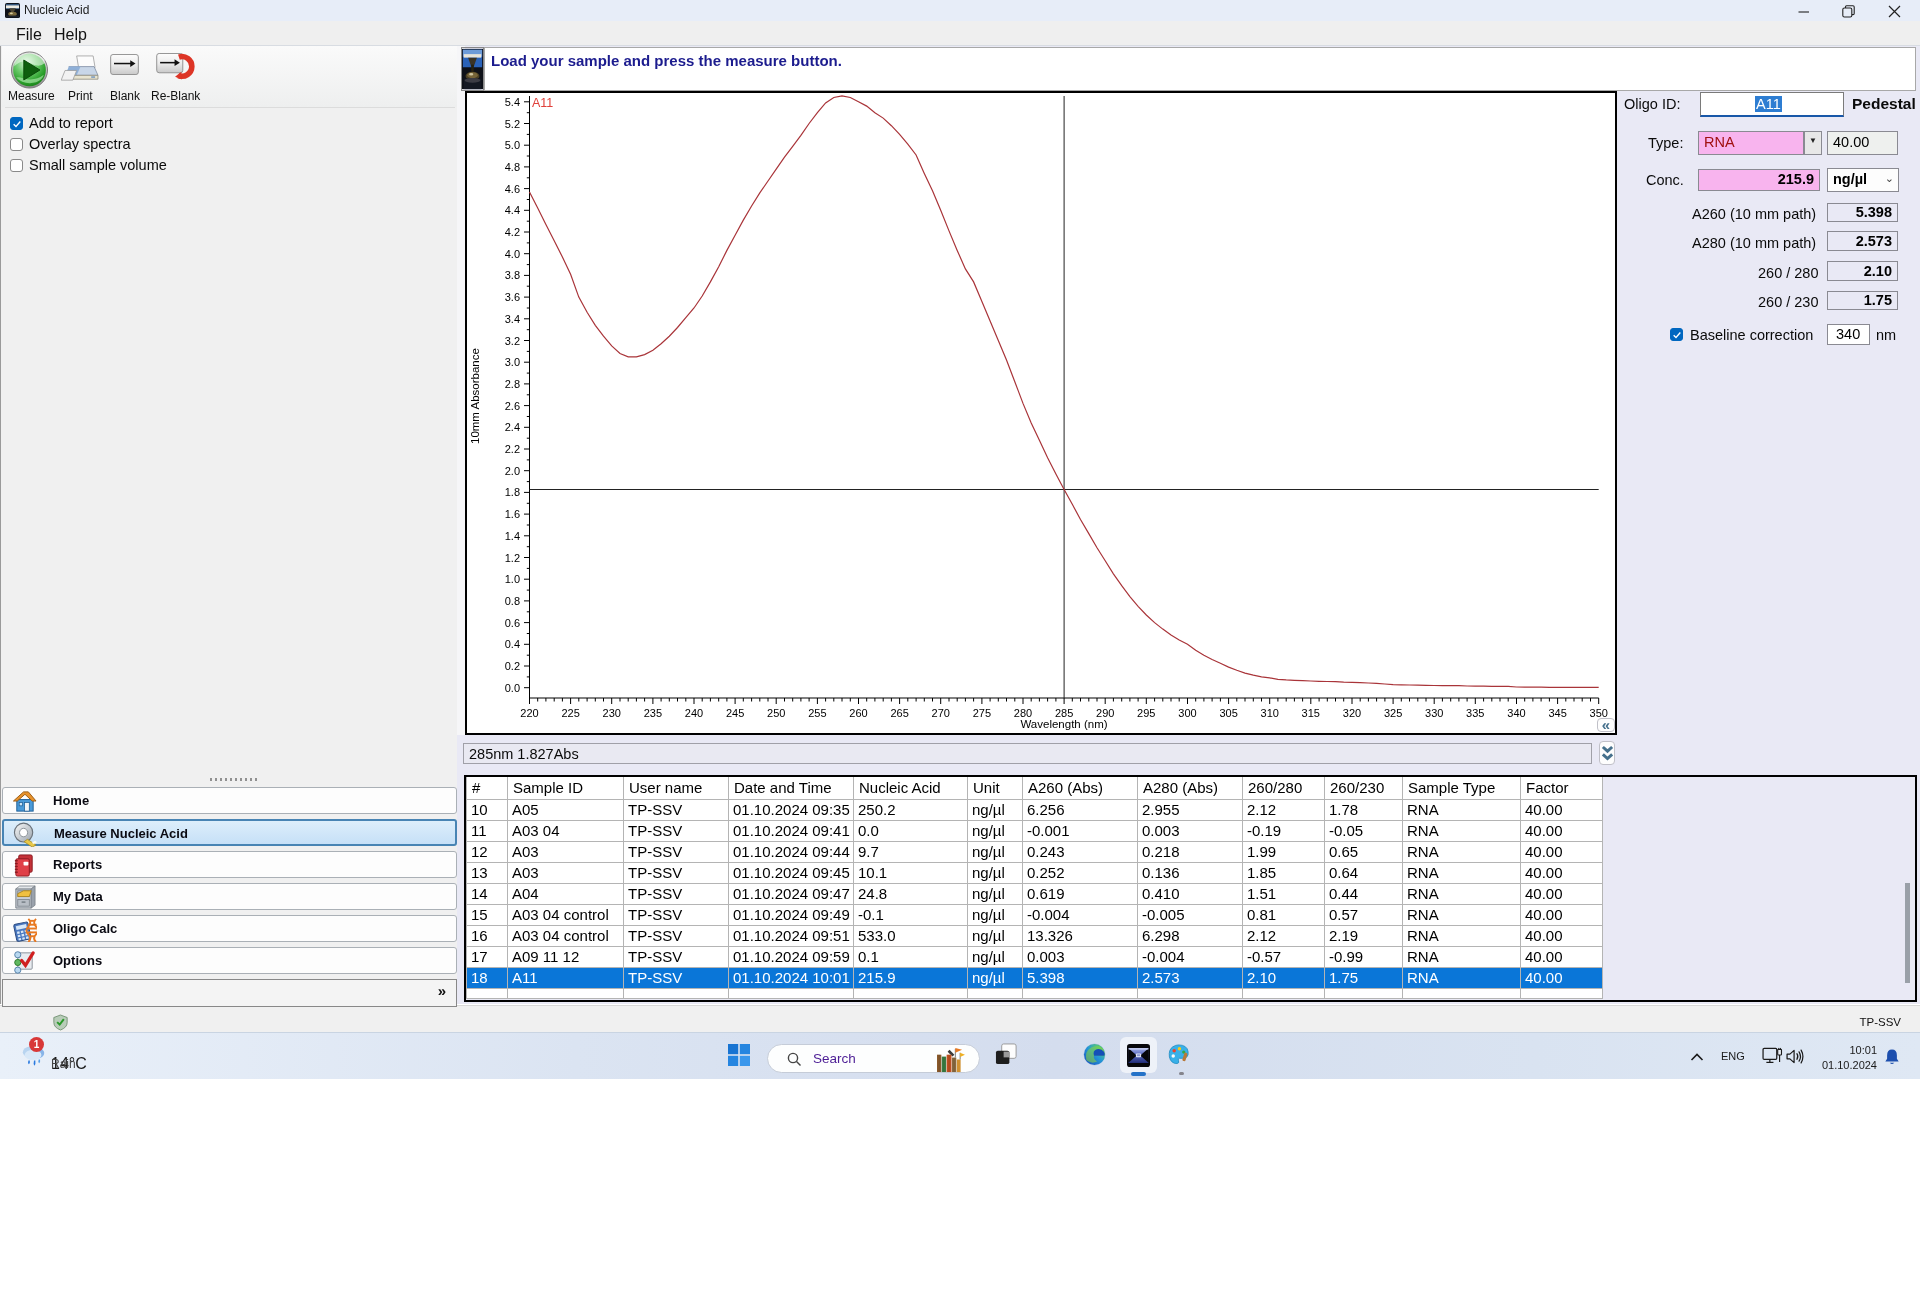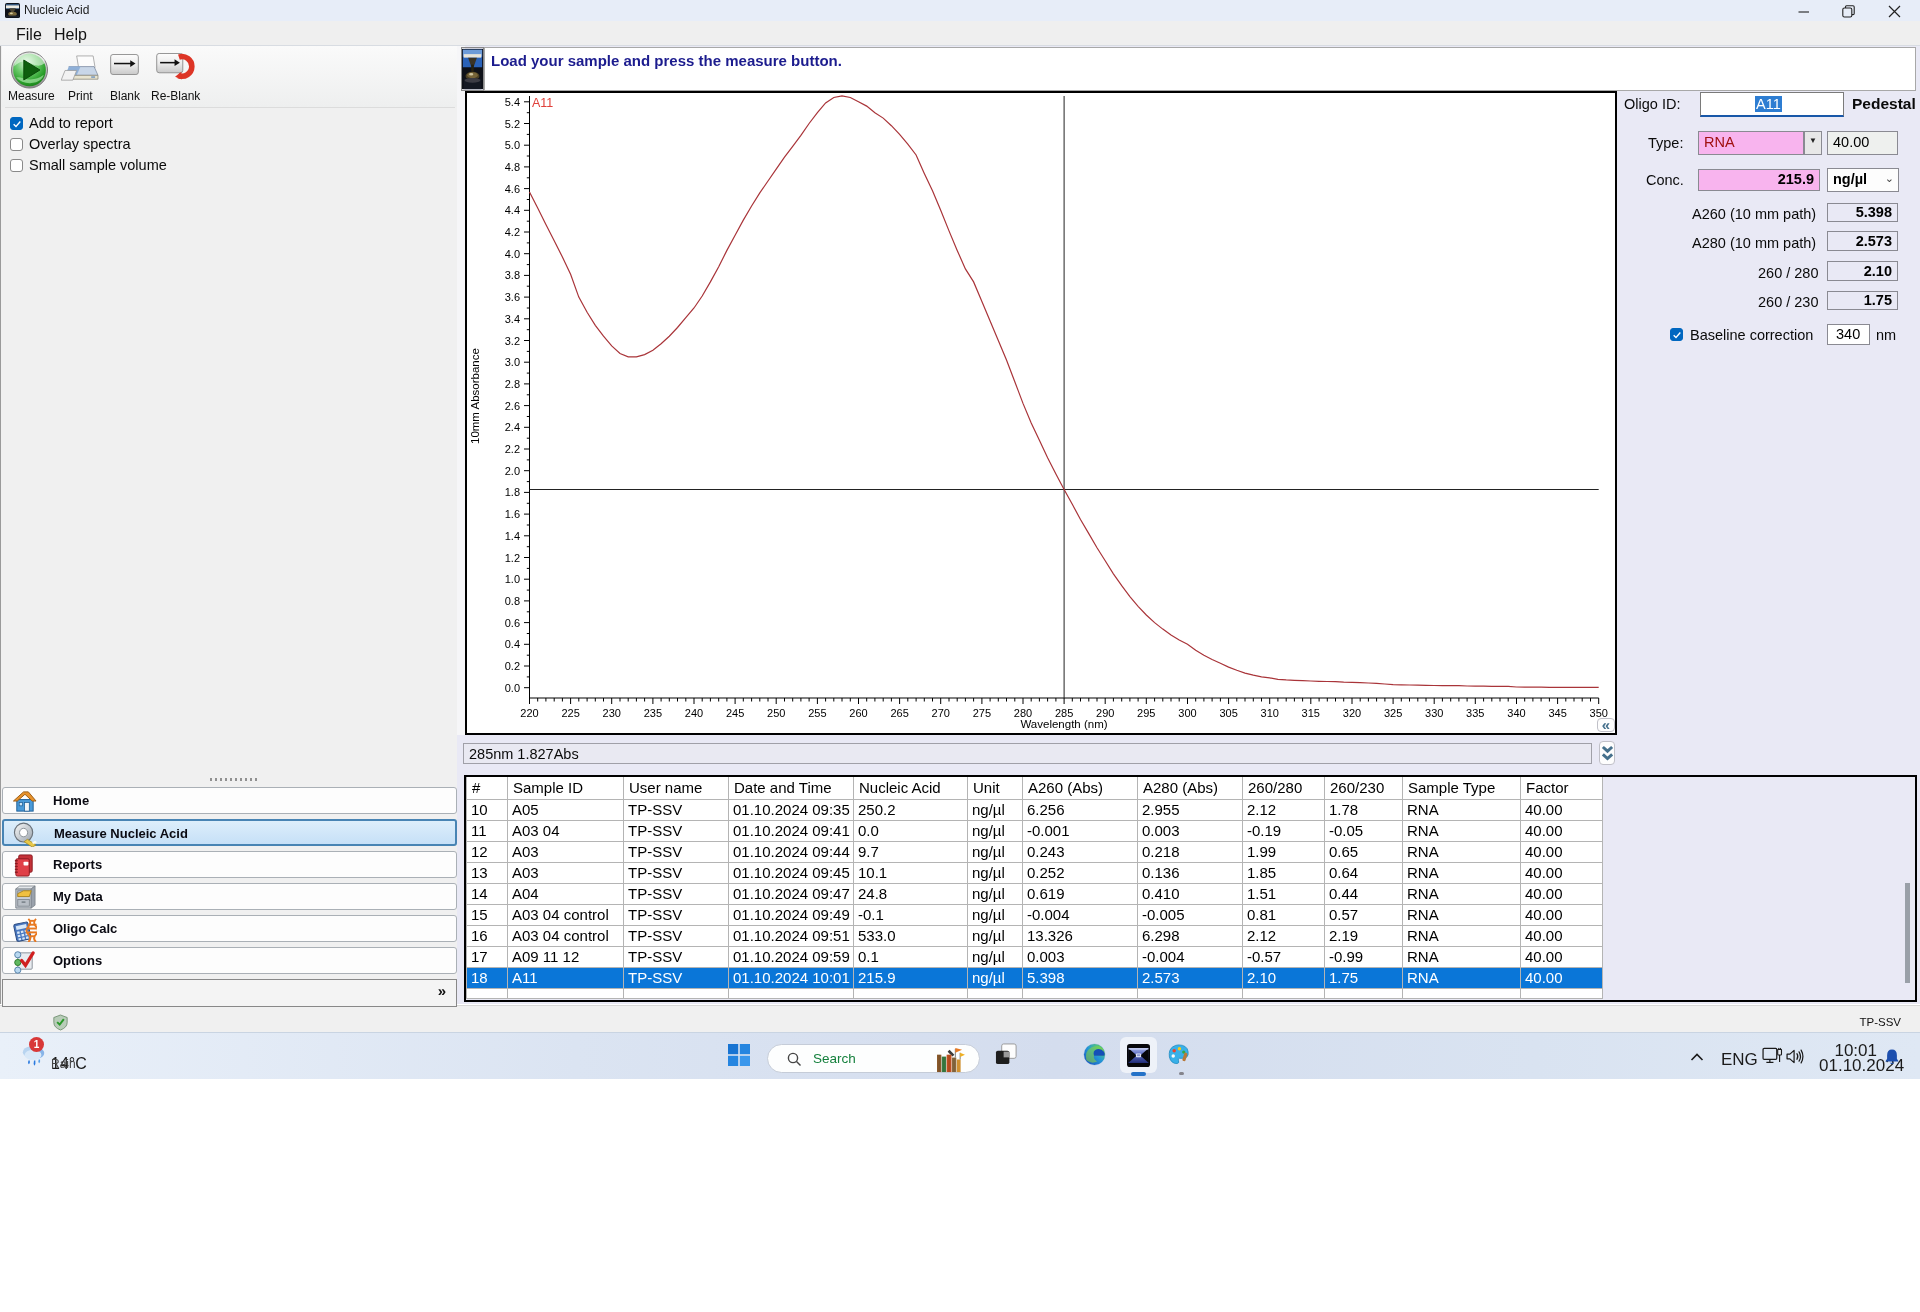--- a/index.html
+++ b/index.html
@@ -50,21 +50,21 @@
 #splitdots { position:absolute; left:210px; top:-3px; width:48px; height:3px;
   background:repeating-linear-gradient(90deg,#909090 0 2px,transparent 2px 5px); }
 
 #appstatus { left:0; top:1005px; width:1920px; height:27px; background:#f0f0f0; border-top:1px solid #d8d8d8; z-index:1; }
 
 #taskbar { left:0; top:1032px; width:1920px; height:47px;
   background:linear-gradient(90deg,#e9f0f9 0%,#dbe4f2 30%,#d4ddee 55%,#d9e3f1 80%,#dfe8f4 100%);
   border-top:1px solid #c9d4e2; }
 .ticon { position:absolute; top:8px; }
 #searchpill { position:absolute; left:767px; top:11px; width:213px; height:29px; background:#fdfefe; border:1px solid #c5ccd8; border-radius:15px; }
-#traytext { position:absolute; font-size:17px; color:#1b1b1b; }
+#traytext { position:absolute; font-size:11px; color:#1b1b1b; }
 
 #belowbar { left:0; top:1079px; width:1920px; height:233px; background:#fff; }
 </style></head>
 <body>
 <div id="app">
   <div class="abs" id="titlebar">
     <span class="abs" style="left:5px;top:3px"><svg viewBox="0 0 16 16" width="15" height="15">
 <rect width="16" height="16" rx="2" fill="#0d1018"></rect>
 <rect x="1" y="1" width="14" height="5.5" fill="#33567e"></rect>
 <rect x="1" y="2.6" width="14" height="3" fill="#ecebe4"></rect>
@@ -796,21 +796,21 @@
 <rect x="0" y="0" width="10.2" height="10.2" fill="#1874d2"></rect>
 <rect x="11.8" y="0" width="10.2" height="10.2" fill="#2585e0"></rect>
 <rect x="0" y="11.8" width="10.2" height="10.2" fill="#2585e0"></rect>
 <rect x="11.8" y="11.8" width="10.2" height="10.2" fill="#3a97ec"></rect>
 </svg></span>
   <div id="searchpill">
     <svg width="15" height="15" viewBox="0 0 15 15" style="position:absolute;left:19px;top:7px">
         <circle cx="6" cy="6" r="4.6" fill="none" stroke="#454545" stroke-width="1.4"></circle>
         <line x1="9.5" y1="9.5" x2="13.5" y2="13.5" stroke="#454545" stroke-width="1.4"></line>
       </svg>
-    <span style="position:absolute;left:45px;top:6px;font-size:13.5px;color:#15803d">Search</span>
+    <span style="position:absolute;left:45px;top:6px;font-size:13.5px;color:#4c1d95">Search</span>
     <span style="position:absolute;left:168px;top:1px"><svg viewBox="0 0 30 28" width="29" height="27">
 <line x1="20" y1="3" x2="20" y2="12" stroke="#555" stroke-width="0.8"></line>
 <path d="M20 2 L27 4 L20 7 Z" fill="#e87820"></path>
 <line x1="25" y1="7" x2="25" y2="14" stroke="#555" stroke-width="0.8"></line>
 <path d="M25 7 L30 9 L25 11.5 Z" fill="#f0b020"></path>
 <path d="M14 4 L19 9 L17 11 L12 6 Z" fill="#3a3a3a"></path>
 <rect x="1" y="9" width="4.5" height="18" fill="#8a5a2c"></rect>
 <rect x="6" y="11" width="4.5" height="16" fill="#3a7d44"></rect>
 <rect x="11" y="9" width="5" height="18" fill="#c05020"></rect>
 <rect x="16.5" y="12" width="4.5" height="15" fill="#8a6a40"></rect>

